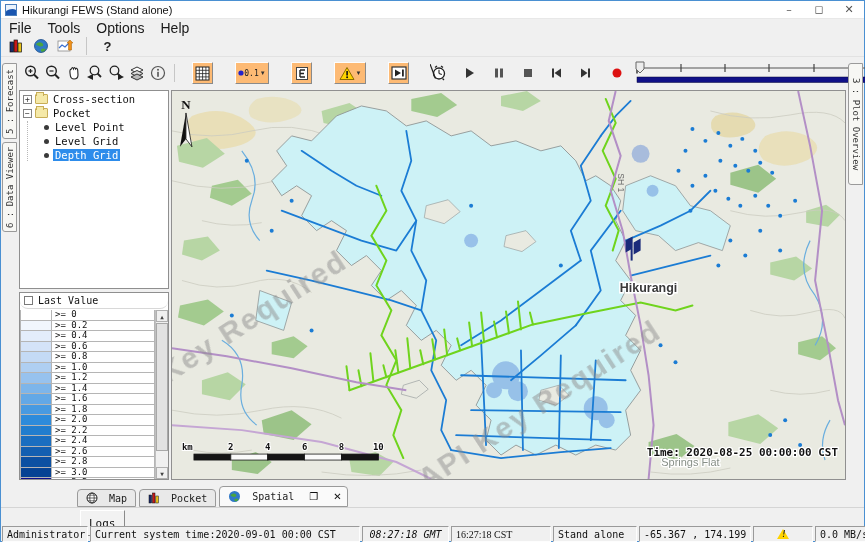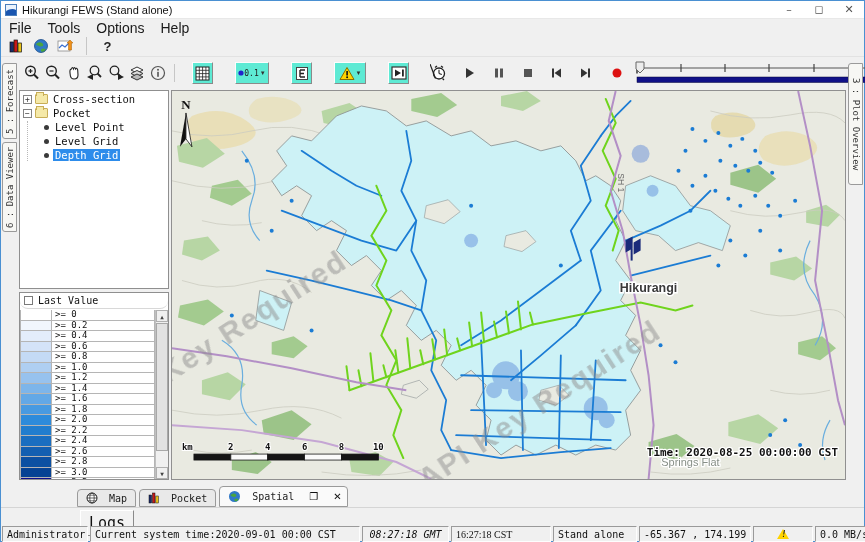--- a/index.html
+++ b/index.html
@@ -16,21 +16,21 @@
   .win-btn { width:30px; display:flex; align-items:center; justify-content:center; font-size:11px; color:#555; font-family:"DejaVu Sans", sans-serif; }
 
   
   .menubar { position:absolute; left:0; top:18px; right:0; height:17px; background:#f0f0f0; display:flex; align-items:center; font-size:14px; color:#1a1a1a; }
   .menu-item { padding:0 8px; }
 
   
   .toolbar1 { position:absolute; left:0; top:35px; right:0; height:21px; display:flex; align-items:center; gap:4px; padding-left:4px; border-bottom:1px solid #e2e2e2; }
   .toolbar2 { position:absolute; left:0; top:56px; right:0; height:32px; display:flex; align-items:center; padding-left:20px; }
   .tbtn { width:21px; height:22px; display:flex; align-items:center; justify-content:center; flex:0 0 auto; }
-  .tbtn-raised { background:#5eead4; border:1px solid; border-color:#fdfdfd #8a8a8a #8a8a8a #fdfdfd; margin:0 11px; }
+  .tbtn-raised { background:#fdba74; border:1px solid; border-color:#fdfdfd #8a8a8a #8a8a8a #fdfdfd; margin:0 11px; }
   .tb-sep { width:1px; height:18px; background:#c6c6c6; margin:0 6px; flex:0 0 auto; }
   .drop-arrow { font-size:6px; color:#333; margin-left:1px; }
   .cls-value { font-size:8px; color:#222; font-family:"DejaVu Sans Mono", monospace; }
   .help-q { font-size:13px; font-weight:bold; color:#222; }
   .timeline-wrap { display:flex; align-items:center; margin-left:6px; }
   .timeline-date { font-family:"DejaVu Sans Mono", monospace; font-size:10.5px; color:#111; margin-left:5px; white-space:nowrap; }
 
   
   .strip { position:absolute; top:60px; bottom:62px; width:17px; }
   .strip-left { left:0; }
@@ -68,21 +68,21 @@
   
   .map-panel { position:absolute; left:170px; top:89px; width:675px; height:390px; border:1px solid #909090; background:#e9eae1; }
   .map-panel svg { display:block; width:100%; height:100%; }
 
   
   .bottom-tabs { position:absolute; left:76px; top:484px; height:22px; display:flex; align-items:flex-end; gap:3px; }
   .btab { display:flex; align-items:center; gap:11px; height:18px; padding:0 8px; background:#e9e9e9; border:1px solid #9a9a9a; border-radius:4px 4px 0 0; font-family:"DejaVu Sans Mono", monospace; font-size:10px; color:#222; }
   .btab.active { height:21px; background:#fafafa; padding-right:5px; }
   .tab-ctl { font-size:10px; color:#111; margin-left:4px; font-family:"DejaVu Sans", sans-serif; }
   .logs-row { position:absolute; left:0; top:506px; right:0; height:18px; border-top:1px solid #d5d5d5; }
-  .logs-btn { position:absolute; left:79px; top:2px; height:15px; padding:12px 8px; background:#f2f2f2; border:1px solid; border-color:#fff #8a8a8a #8a8a8a #fff; font-family:"DejaVu Sans Mono", monospace; font-size:15px; color:#111; display:flex; align-items:center; }
+  .logs-btn { position:absolute; left:79px; top:2px; height:15px; padding:12px 8px; background:#f2f2f2; border:1px solid; border-color:#fff #8a8a8a #8a8a8a #fff; font-family:"DejaVu Sans Mono", monospace; font-size:11px; color:#111; display:flex; align-items:center; }
 
   
   .statusbar { position:absolute; left:0; top:524px; right:0; height:17px; display:flex; gap:2px; padding:1px 1px 0 1px; font-family:"DejaVu Sans Mono", monospace; font-size:10px; color:#111; }
   .st-cell { border:1px solid; border-color:#9a9a9a #fdfdfd #fdfdfd #9a9a9a; background:#f0f0f0; display:flex; align-items:center; padding:0 4px; white-space:nowrap; overflow:hidden; flex:0 0 auto; }
   .st-center { justify-content:center;font-style:italic; }
   .warn-tri { width:0; height:0; border-left:6px solid transparent; border-right:6px solid transparent; border-bottom:10px solid #ffd400; position:relative; margin:0 auto; }
   .warn-tri::after { content:"!"; position:absolute; left:-1.5px; top:1px; font-size:8px; font-weight:bold; color:#222; }
 </style>
 </head>
 <body>

